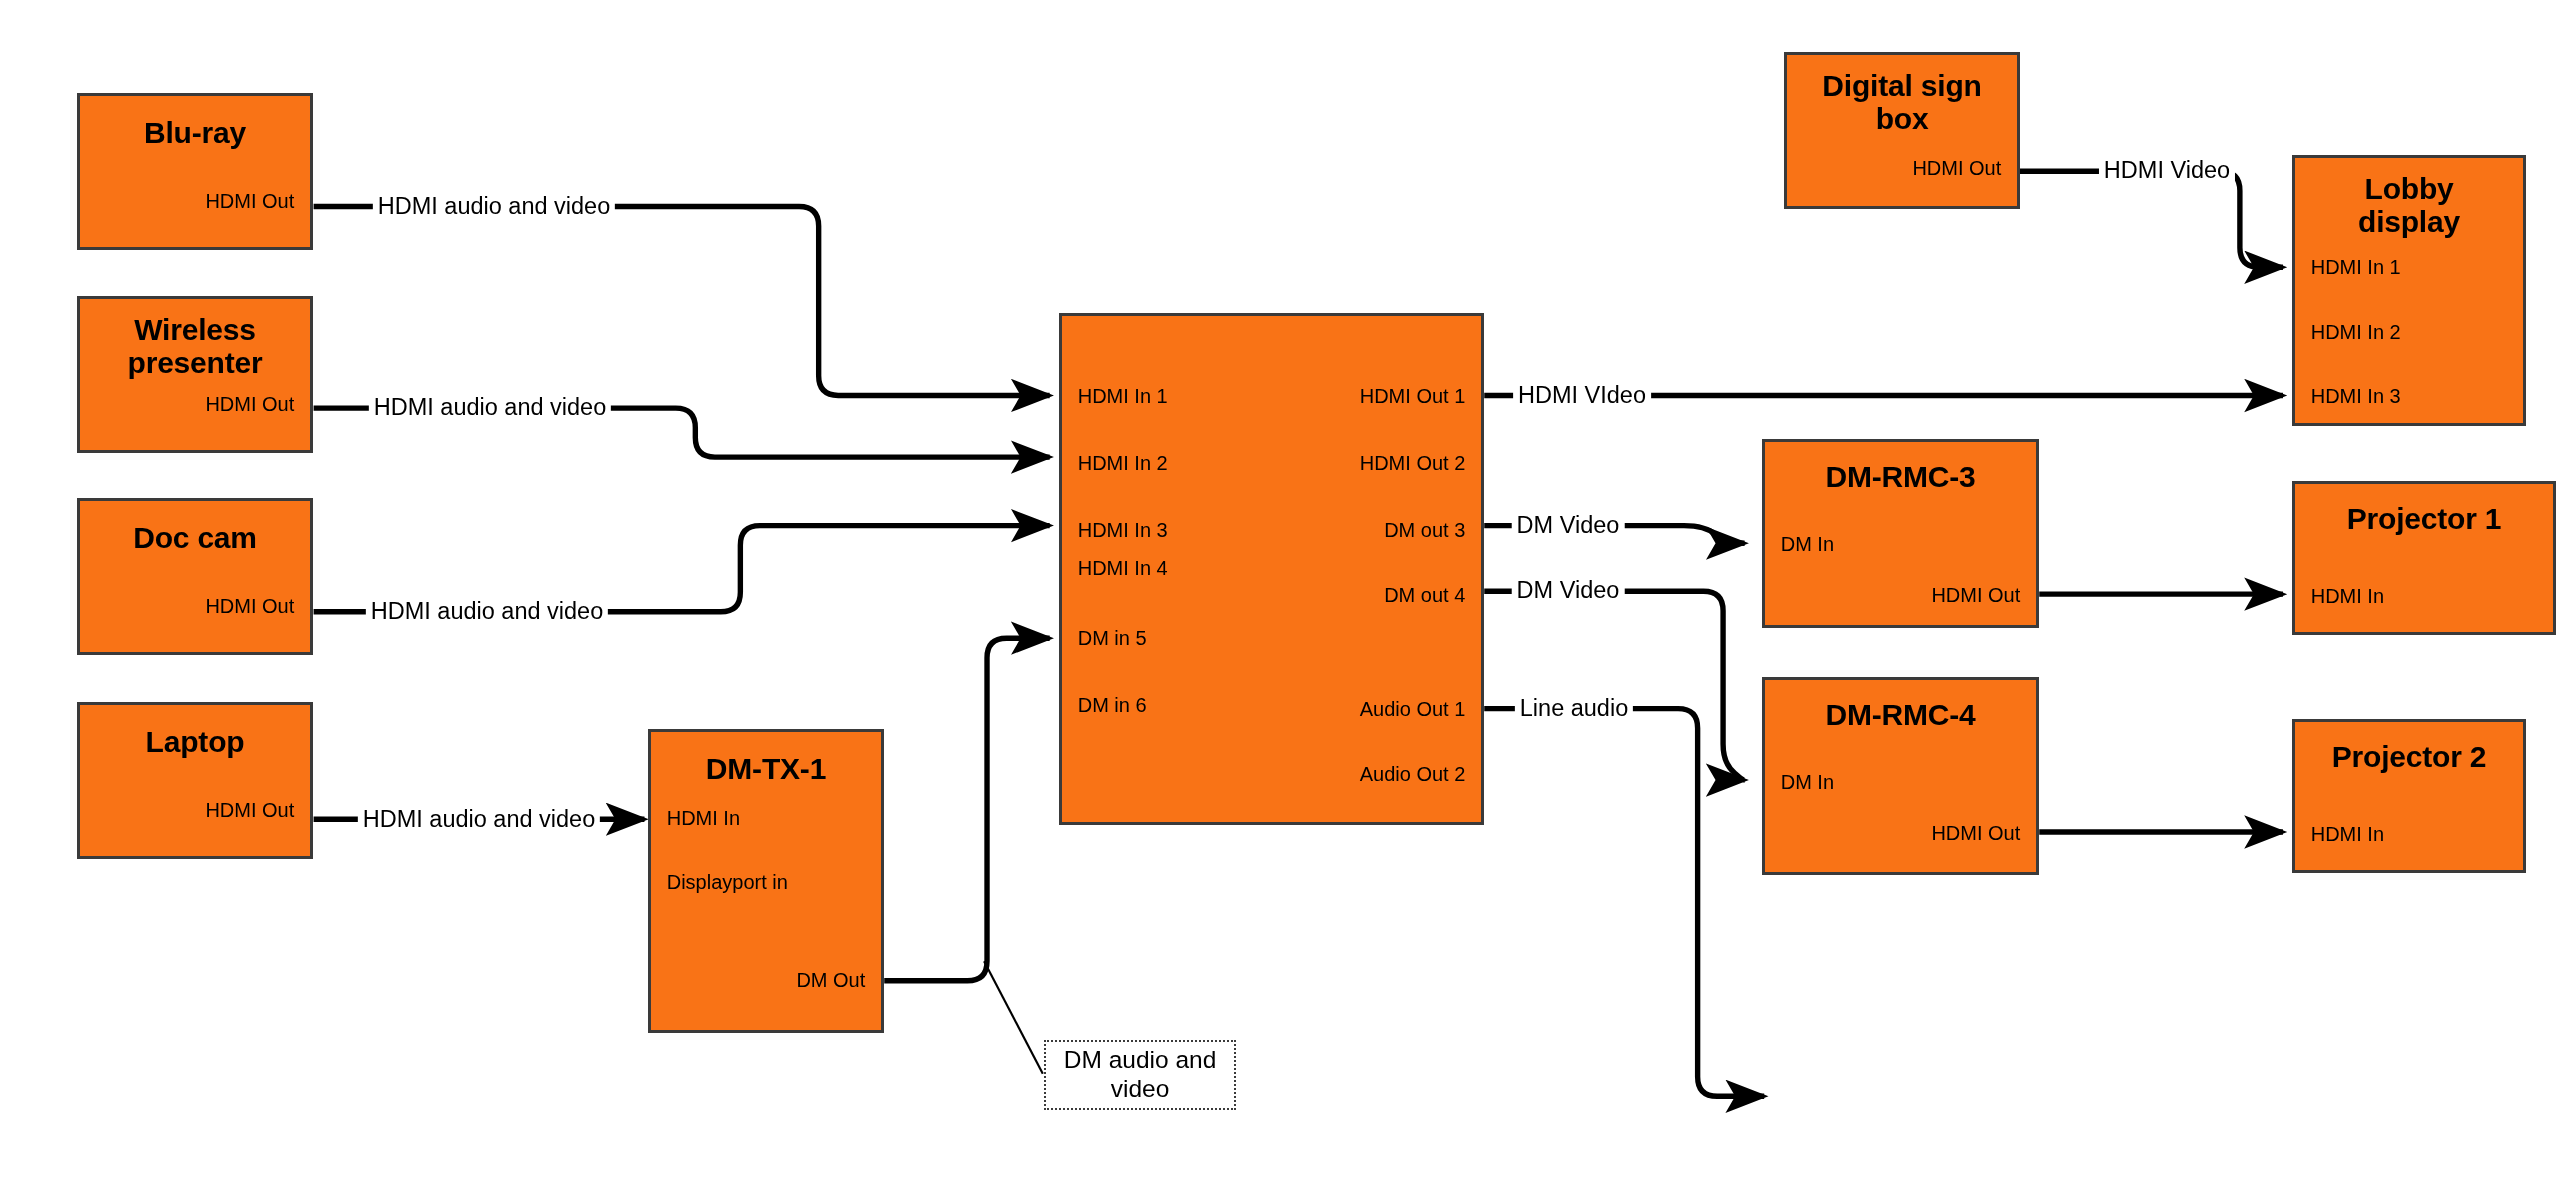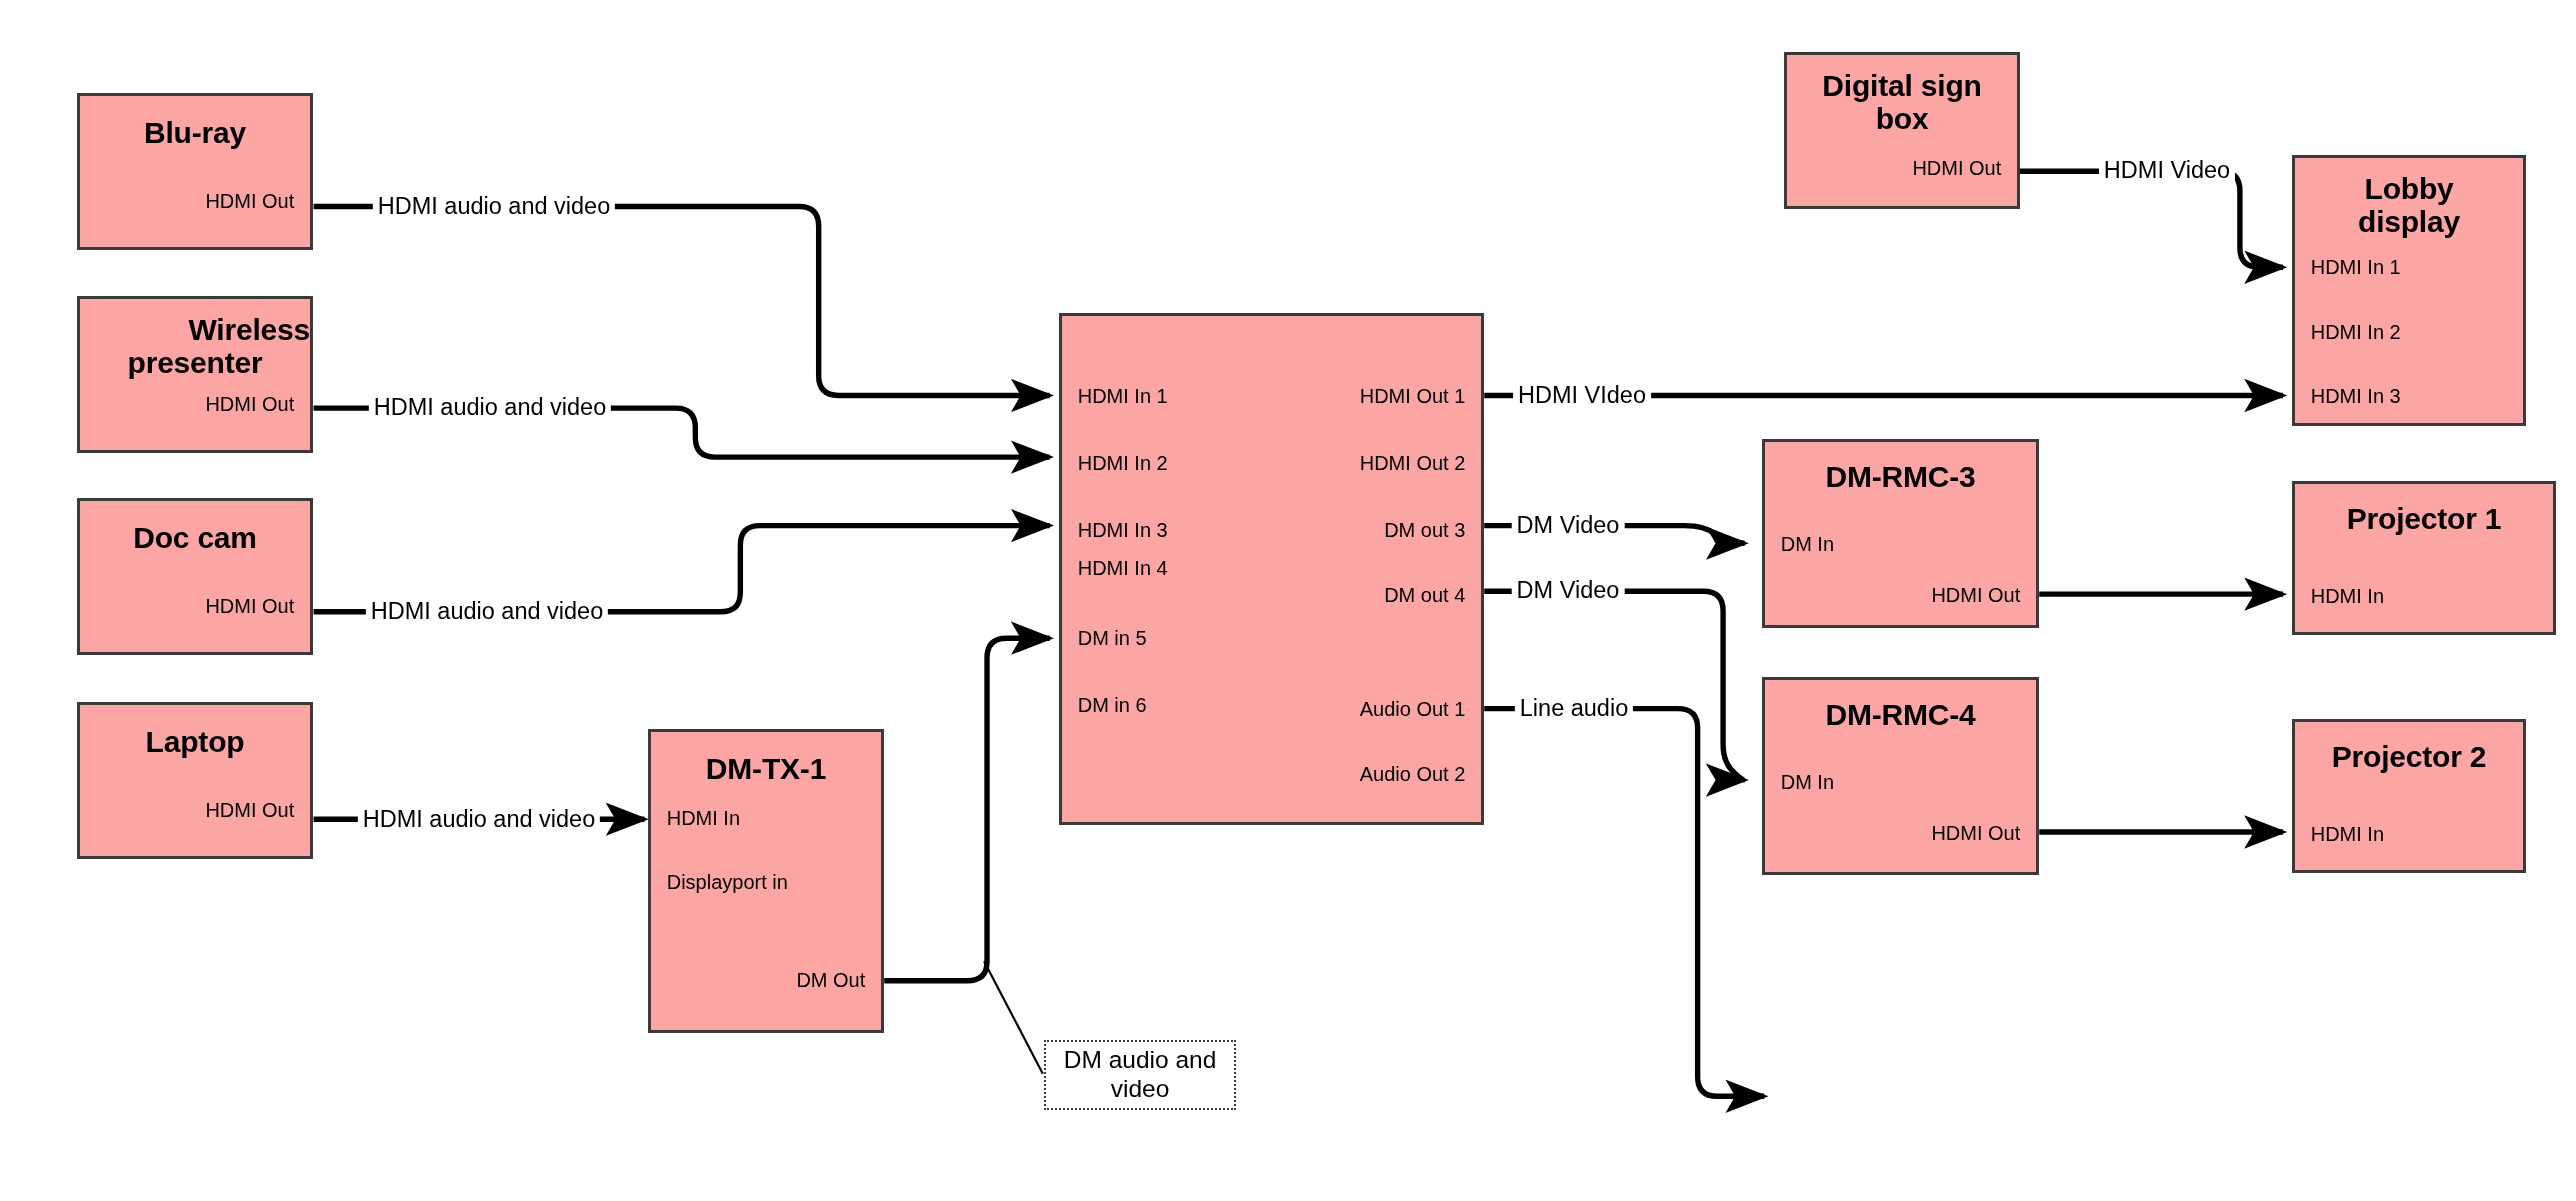--- a/index.html
+++ b/index.html
@@ -19,21 +19,21 @@
     position: absolute;
     left: 0; top: 0;
     width: 2576px;
     height: 1201px;
     pointer-events: none;
   }
   .node {
     position: absolute;
     box-sizing: border-box;
     border: 3.9px solid #3a3a3a;
-    background: #fca5a5;
+    background: #f97316;
     display: flex;
     flex-direction: column;
     align-items: stretch;
   }
   .node-title {
     font-weight: bold;
     font-size: 30px;
     text-align: center;
     color: #000;
     line-height: 1.12;
@@ -126,21 +126,21 @@
   <div class="edge-label" style="left:1574px; top:709px;">Line audio</div>
 
   <div class="note-box" style="left:1044px; top:1040px; width:192px; height:70px;">DM audio and video</div>
 
   <div class="node" style="left:77px; top:93px; width:236px; height:157px;">
     <div class="node-title" style="margin-top:19.6px;">Blu-ray</div>
     <div class="port right" style="top:94px;">HDMI Out</div>
   </div>
 
   <div class="node" style="left:77px; top:296px; width:236px; height:157px;">
-    <div class="node-title" style="margin-top:13.7px;text-align:right;">Wireless</div>
+    <div class="node-title" style="margin-top:13.7px;">Wireless</div>
     <div class="node-title">presenter</div>
     <div class="port right" style="top:94px;">HDMI Out</div>
   </div>
 
   <div class="node" style="left:77px; top:498px; width:236px; height:157px;">
     <div class="node-title" style="margin-top:19.6px;">Doc cam</div>
     <div class="port right" style="top:94px;">HDMI Out</div>
   </div>
 
   <div class="node" style="left:77px; top:702px; width:236px; height:157px;">

